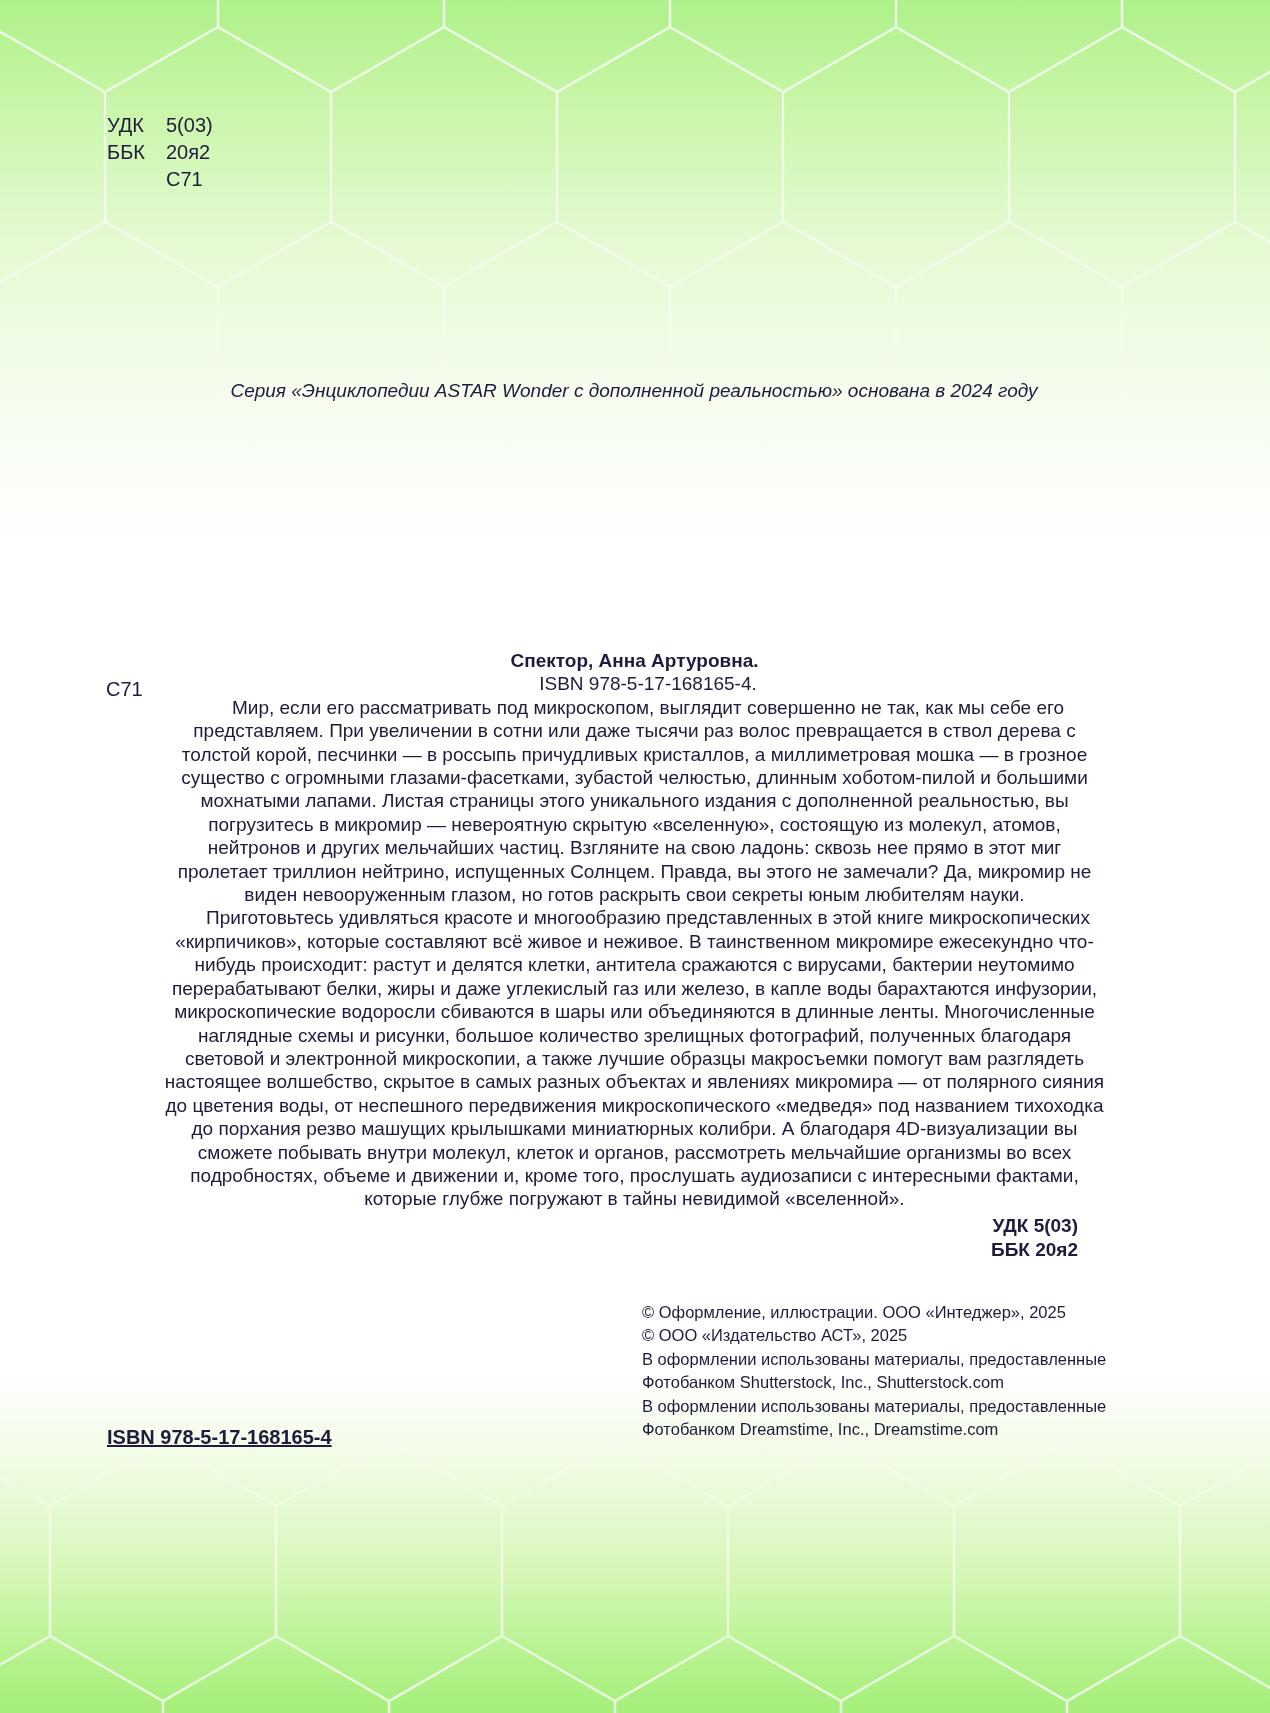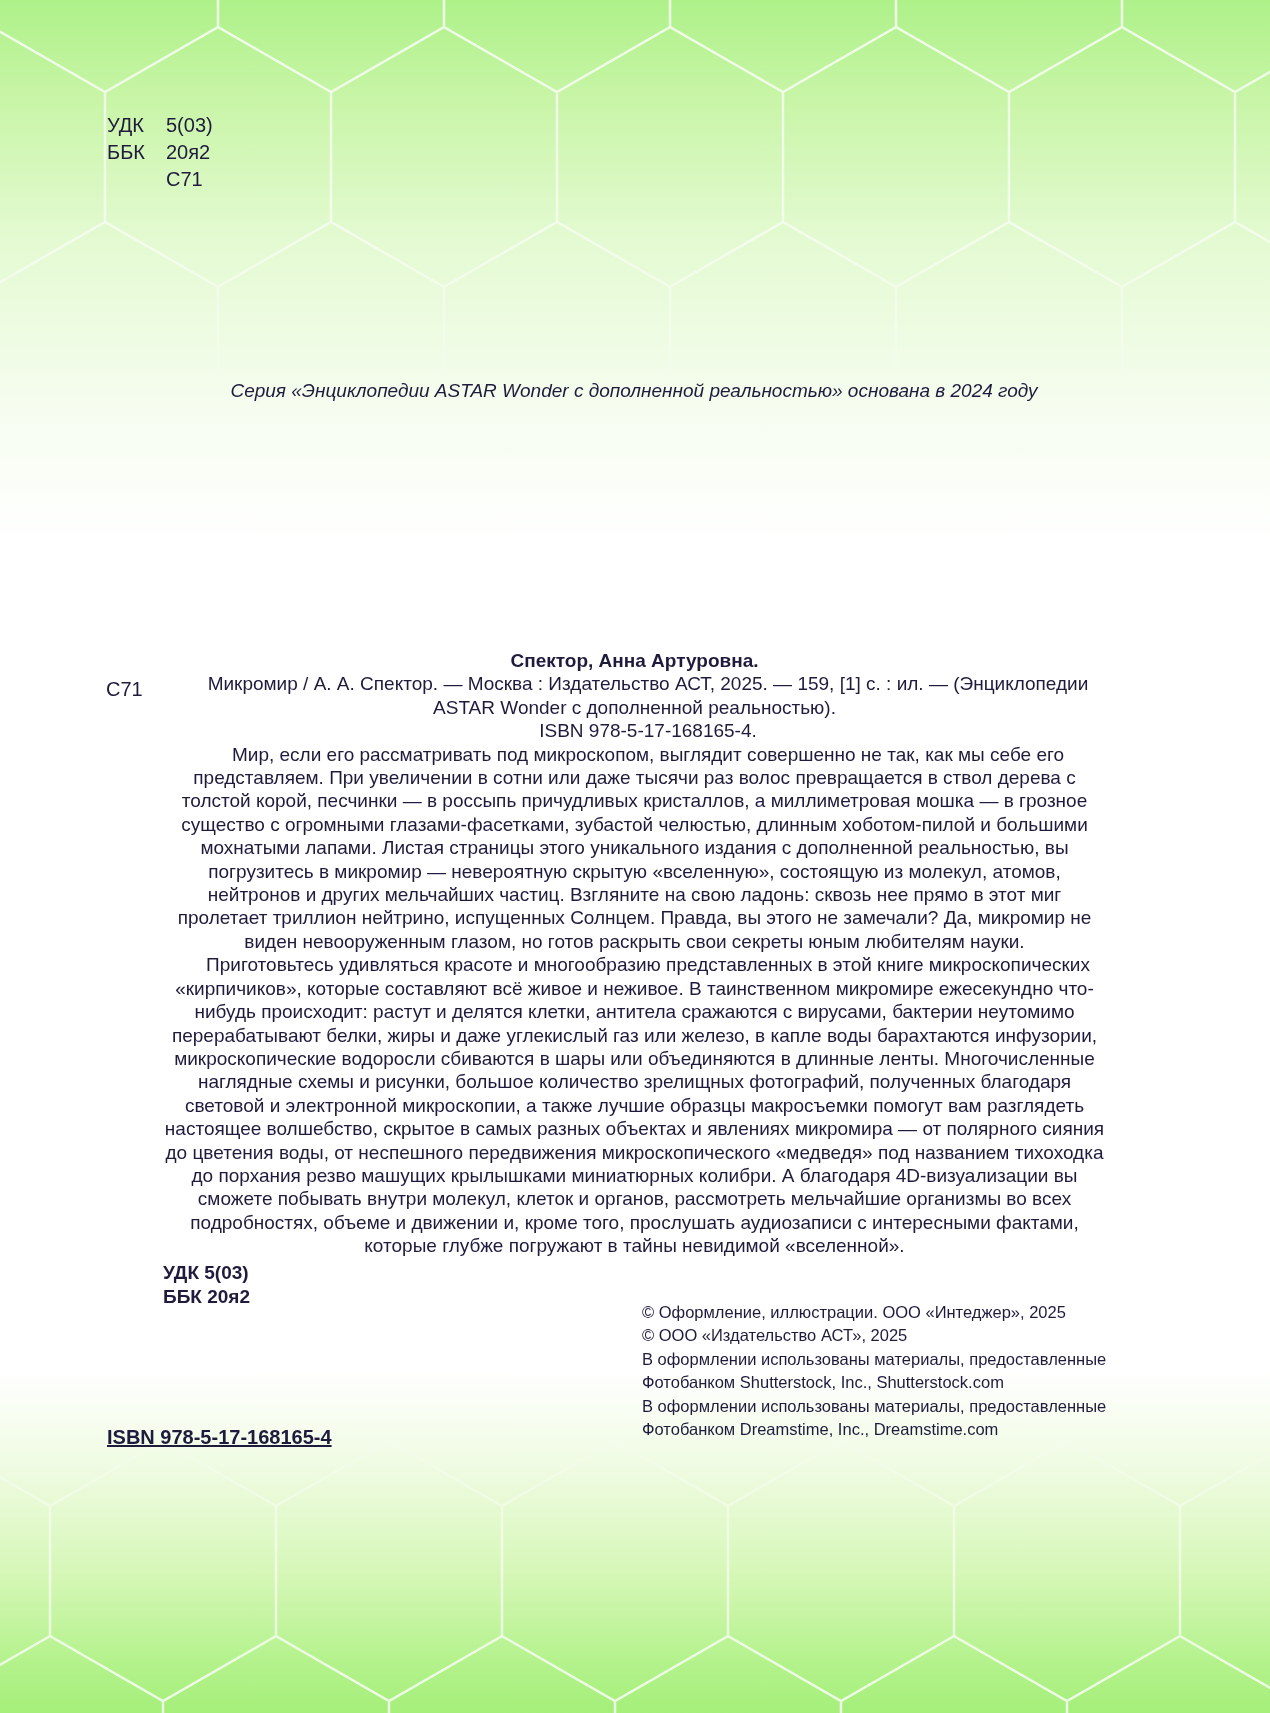--- a/index.html
+++ b/index.html
@@ -47,21 +47,21 @@
   }
   .catalog p { margin:0;text-align:center; }
   .margin-code {
     position:absolute; left:-57px; top:29px; font-size:20px;
   }
   .author { font-weight:bold; }
   .bib, .isbn-line, .annotation, .audience { text-indent:27px; }
   .bib, .annotation { text-align:justify; }
   .right-codes {
     margin-top:3px; padding-right:28px;
-    text-align:left; font-weight:bold; line-height:24px;
+    text-align:right; font-weight:bold; line-height:24px;
   }
 
   .imprint {
     position:absolute; left:642px; top:1301px; width:480px;
     font-size:16.5px; line-height:23.4px;
   }
   .isbn-bottom {
     position:absolute; left:107px; top:1426px;
     font-size:20px; font-weight:bold;text-decoration:underline;
   }
@@ -102,21 +102,20 @@
       <span class="code-label"></span>
       <span class="code-value">С71</span>
     </div>
   </div>
 
   <div class="series-note">Серия «Энциклопедии ASTAR Wonder с дополненной реальностью» основана в 2024 году</div>
 
   <div class="catalog">
     <div class="margin-code">С71</div>
     <p class="author">Спектор, Анна Артуровна.</p>
-    <p class="bib">Микромир / А. А. Спектор. — Москва : Издательство АСТ, 2025. — 159, [1] с. : ил. — (Энциклопедии ASTAR Wonder с дополненной реальностью).</p>
     <p class="isbn-line">ISBN 978-5-17-168165-4.</p>
     <p class="annotation">Мир, если его рассматривать под микроскопом, выглядит совершенно не так, как мы себе его представляем. При увеличении в сотни или даже тысячи раз волос превращается в ствол дерева с толстой корой, песчинки — в россыпь причудливых кристаллов, а миллиметровая мошка — в грозное существо с огромными глазами-фасетками, зубастой челюстью, длинным хоботом-пилой и большими мохнатыми лапами. Листая страницы этого уникального издания с дополненной реальностью, вы погрузитесь в микромир — невероятную скрытую «вселенную», состоящую из молекул, атомов, нейтронов и других мельчайших частиц. Взгляните на свою ладонь: сквозь нее прямо в этот миг пролетает триллион нейтрино, испущенных Солнцем. Правда, вы этого не замечали? Да, микромир не виден невооруженным глазом, но готов раскрыть свои секреты юным любителям науки.</p>
     <p class="annotation">Приготовьтесь удивляться красоте и многообразию представленных в этой книге микроскопических «кирпичиков», которые составляют всё живое и неживое. В таинственном микромире ежесекундно что-нибудь происходит: растут и делятся клетки, антитела сражаются с вирусами, бактерии неутомимо перерабатывают белки, жиры и даже углекислый газ или железо, в капле воды барахтаются инфузории, микроскопические водоросли сбиваются в шары или объединяются в длинные ленты. Многочисленные наглядные схемы и рисунки, большое количество зрелищных фотографий, полученных благодаря световой и электронной микроскопии, а также лучшие образцы макросъемки помогут вам разглядеть настоящее волшебство, скрытое в самых разных объектах и явлениях микромира — от полярного сияния до цветения воды, от неспешного передвижения микроскопического «медведя» под названием тихоходка до порхания резво машущих крылышками миниатюрных колибри. А благодаря 4D-визуализации вы сможете побывать внутри молекул, клеток и органов, рассмотреть мельчайшие организмы во всех подробностях, объеме и движении и, кроме того, прослушать аудиозаписи с интересными фактами, которые глубже погружают в тайны невидимой «вселенной».</p>
     <div class="right-codes">
       <div>УДК 5(03)</div>
       <div>ББК 20я2</div>
     </div>
   </div>
 
   <div class="imprint">

